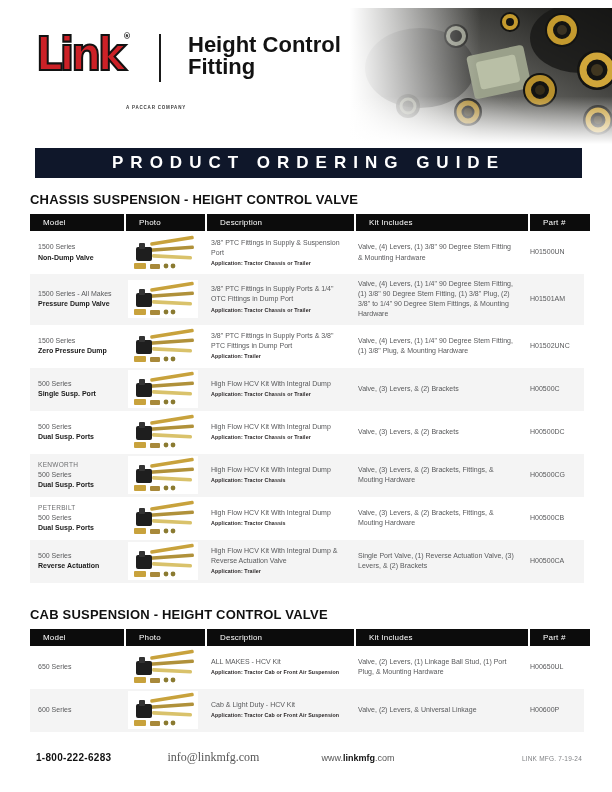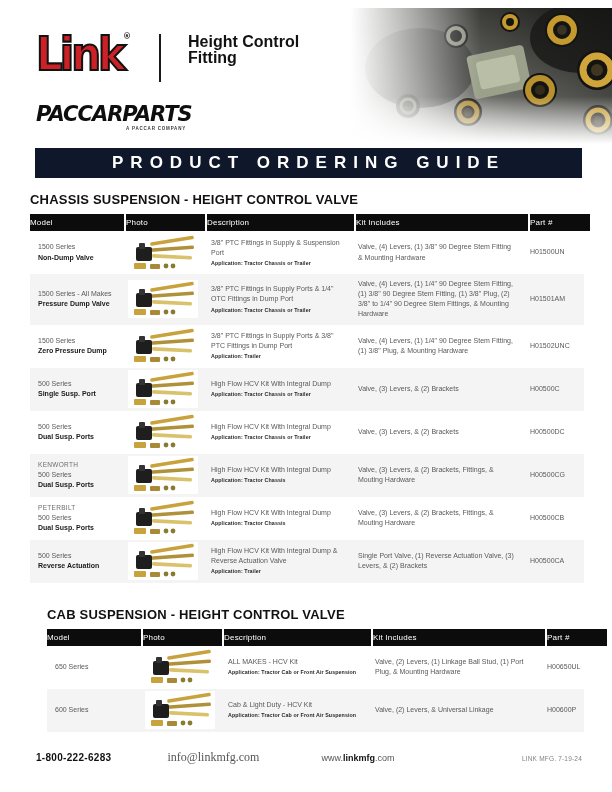--- a/index.html
+++ b/index.html
@@ -7,39 +7,39 @@
               font-family:"Liberation Sans", sans-serif; color:#1a1a1a; position:relative; }
 
   
   .hero { position:absolute; top:8px; right:0; width:262px; height:136px; }
   .brand { position:absolute; top:32px; left:36px; display:flex; align-items:flex-start; z-index:2;gap:19px; }
   .link-logo { font-family:"DejaVu Sans", sans-serif; font-weight:900; font-size:42px; line-height:.95;
                color:#cc2127; -webkit-text-stroke:2px #121212; letter-spacing:-3px;
                transform:scaleY(1.12); transform-origin:top left; padding-right:3px; }
   .reg { font-size:8px; -webkit-text-stroke:0; color:#121212; vertical-align:top; letter-spacing:0; }
   .brand-divider { width:2px; height:48px; background:#1a1a1a; margin:2px 8px 0 6px; }
-  .product-title { font-weight:800; font-size:16px; line-height:1.02; color:#121212; padding-top:2px; }
+  .product-title { font-weight:800; font-size:22px; line-height:1.02; color:#121212; padding-top:2px; }
   .paccar { position:absolute; top:104px; left:36px; z-index:2; }
   .paccar-word { font-family:"DejaVu Sans", sans-serif; font-style:italic; font-weight:900;
                  font-size:21px; letter-spacing:-1px; color:#0e0e0e; line-height:1; }
   .paccar-tag { font-size:4.5px; font-weight:700; color:#3a3a3a; letter-spacing:.8px;
                 text-align:right; width:150px; margin-top:1px; }
 
   
   .banner { position:absolute; top:148px; left:35px; width:547px; height:30px; background:#0f172a;
             color:#fff; display:flex; align-items:center; justify-content:center;
             font-size:17px; font-weight:700; letter-spacing:7px; }
 
   
   .content { position:absolute; top:192px; left:30px; width:554px; }
   .sec-title { font-size:13px; font-weight:900; color:#111; letter-spacing:.2px; margin-bottom:7px; }
-  .product-section + .product-section { margin-top:24px;margin-left:17px; }
+  .product-section + .product-section { margin-top:24px; }
   .thead { display:grid; grid-template-columns:94px 79px 147px 172px 60px; column-gap:2px; }
   .hcell { background:#0c0c0c; color:#fff; font-size:8px; height:17px; line-height:17px;
-           padding-left:0; letter-spacing:.2px; }
+           padding-left:13px; letter-spacing:.2px; }
   .row { display:grid; grid-template-columns:94px 79px 147px 172px 62px; min-height:43px;
          align-items:center; }
   .rows .row:nth-child(even) { background:#f4f4f4; }
   .cell { padding:5px 8px; font-size:7px; line-height:1.45; color:#58595b; }
   .m-pre { font-size:6.5px; color:#6d6e70; letter-spacing:.3px; }
   .m-line { color:#58595b; }
   .m-bold { font-weight:700; color:#1a1a1a; }
   .c-photo { padding:2px 4px; }
   .photo-box { width:70px; height:38px; background:#fff; display:flex; align-items:center; justify-content:center; }
   .d-main { color:#58595b; }
@@ -110,23 +110,20 @@
 <div class="brand">
   <div class="link-logo"><span>Link</span><span class="reg">®</span></div>
   <div class="brand-divider"></div>
   <div class="product-title">
     <div>Height Control</div>
     <div>Fitting</div>
   </div>
 </div>
 
 <div class="paccar">
-  <div>
-    <span class="paccar-word">PACCAR</span><span class="paccar-word">PARTS</span>
-  </div>
   <div class="paccar-tag">A PACCAR COMPANY</div>
 </div>
 
 <div class="banner">PRODUCT ORDERING GUIDE</div>
 
 <div class="content" id="sections">
   <section class="product-section">
     <h2 class="sec-title">CHASSIS SUSPENSION - HEIGHT CONTROL VALVE</h2>
     <div class="thead">
       <div class="hcell">Model</div>

